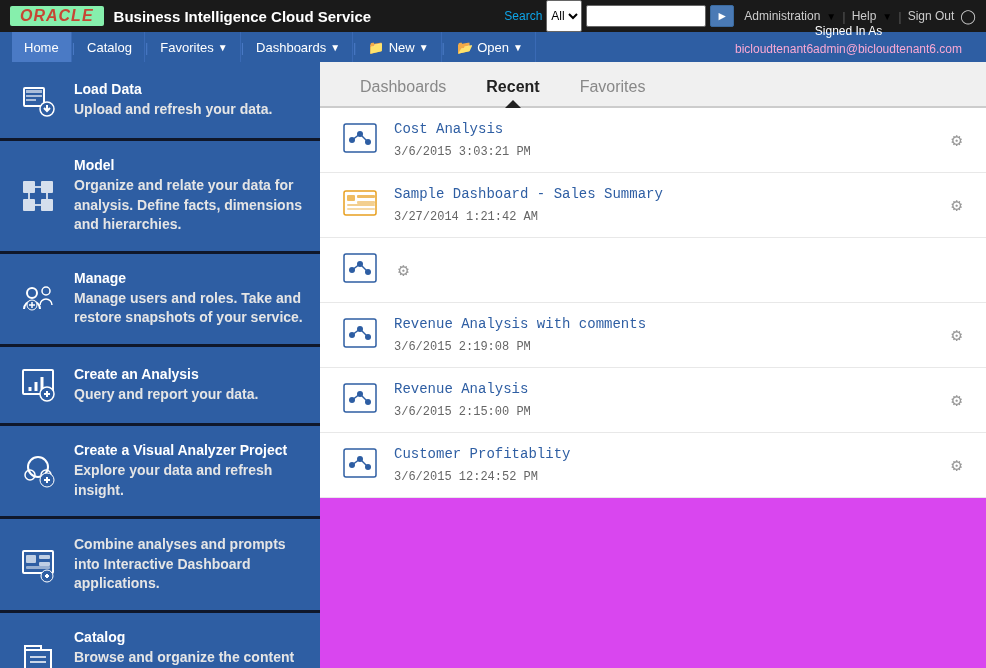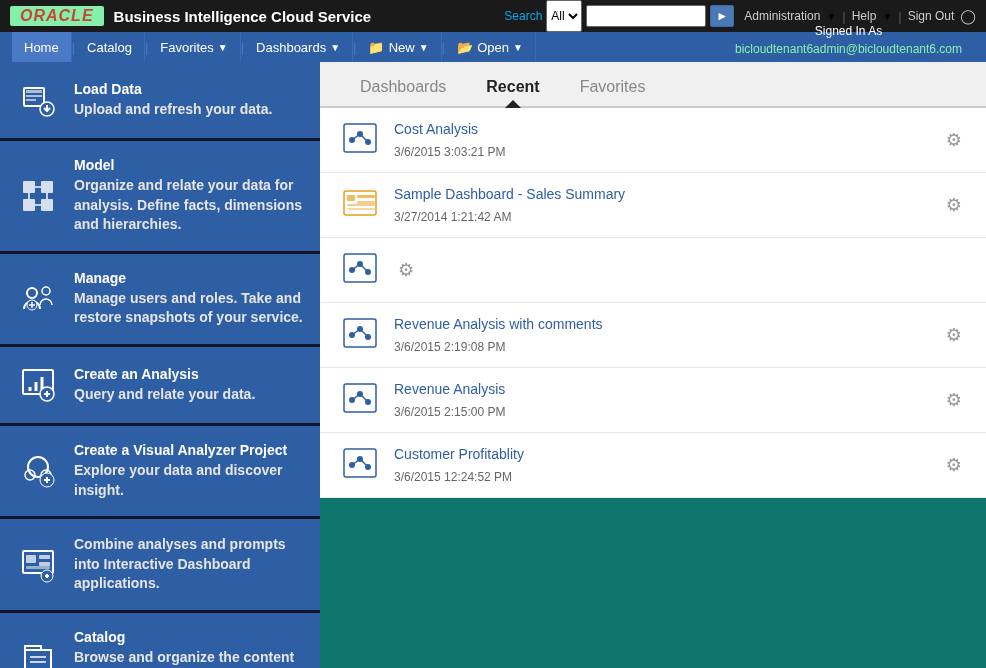--- a/index.html
+++ b/index.html
@@ -111,21 +111,21 @@
     .signed-in {
       margin-left: auto;
       color: #fff;
       font-size: 12px;
       padding: 0 12px;
       display: flex;
       align-items: center;
       gap: 4px;
       flex-direction: column;
     }
-    .signed-in-user { color: #86efac; cursor: pointer; }
+    .signed-in-user { color: #f9a8d4; cursor: pointer; }
     .nav-arrow { font-size: 10px; }
 
     
     .main-layout {
       display: flex;
       height: calc(668px - 62px);
     }
 
     
     .sidebar {
@@ -204,22 +204,23 @@
       width: 0;
       height: 0;
       border-left: 8px solid transparent;
       border-right: 8px solid transparent;
       border-bottom: 8px solid #222;
     }
 
     
     .content-list {
       flex: 1;
-      background: #0f766e;
+      background: #d946ef;
       overflow-y: auto;
+      font-family: Liberation Mono, monospace;
     }
     .list-item {
       display: flex;
       align-items: center;
       padding: 12px 20px;
       border-bottom: 1px solid #e8e8e8;
       background: #fff;
       cursor: pointer;
       gap: 14px;
     }
@@ -382,38 +383,38 @@
           <line x1="10" y1="20" x2="10" y2="24" stroke="white" stroke-width="3"></line>
           <line x1="16" y1="15" x2="16" y2="24" stroke="white" stroke-width="3"></line>
           <line x1="22" y1="10" x2="22" y2="24" stroke="white" stroke-width="3"></line>
           <circle cx="27" cy="27" r="7" fill="#2e5ea3" stroke="white" stroke-width="1.5"></circle>
           <line x1="27" y1="24" x2="27" y2="30" stroke="white" stroke-width="2"></line>
           <line x1="24" y1="27" x2="30" y2="27" stroke="white" stroke-width="2"></line>
         </svg>
       </div>
       <div class="sidebar-text">
         <div class="sidebar-title">Create an Analysis</div>
-        <div class="sidebar-desc">Query and relate your data.</div>
+        <div class="sidebar-desc">Query and report your data.</div>
       </div>
     </div>
 
     <div class="sidebar-item">
       <div class="sidebar-icon">
         <svg class="icon-svg" viewBox="0 0 36 36" fill="none" xmlns="http://www.w3.org/2000/svg">
           <circle cx="18" cy="14" r="10" stroke="white" stroke-width="2" fill="none"></circle>
           <circle cx="10" cy="22" r="5" stroke="white" stroke-width="1.5" fill="none"></circle>
           <circle cx="26" cy="22" r="5" stroke="white" stroke-width="1.5" fill="none"></circle>
           <circle cx="27" cy="27" r="7" fill="#2e5ea3" stroke="white" stroke-width="1"></circle>
           <line x1="27" y1="24" x2="27" y2="30" stroke="white" stroke-width="2"></line>
           <line x1="24" y1="27" x2="30" y2="27" stroke="white" stroke-width="2"></line>
         </svg>
       </div>
       <div class="sidebar-text">
         <div class="sidebar-title">Create a Visual Analyzer Project</div>
-        <div class="sidebar-desc">Explore your data and discover insight.</div>
+        <div class="sidebar-desc">Explore your data and refresh insight.</div>
       </div>
     </div>
 
     <div class="sidebar-item">
       <div class="sidebar-icon">
         <svg class="icon-svg" viewBox="0 0 36 36" fill="none" xmlns="http://www.w3.org/2000/svg">
           <rect x="3" y="4" width="30" height="22" rx="1" stroke="white" stroke-width="2" fill="none"></rect>
           <rect x="6" y="8" width="10" height="8" rx="1" fill="white" opacity="0.7"></rect>
           <rect x="19" y="8" width="11" height="4" rx="1" fill="white" opacity="0.7"></rect>
           <rect x="19" y="15" width="11" height="4" rx="1" fill="white" opacity="0.7"></rect>

